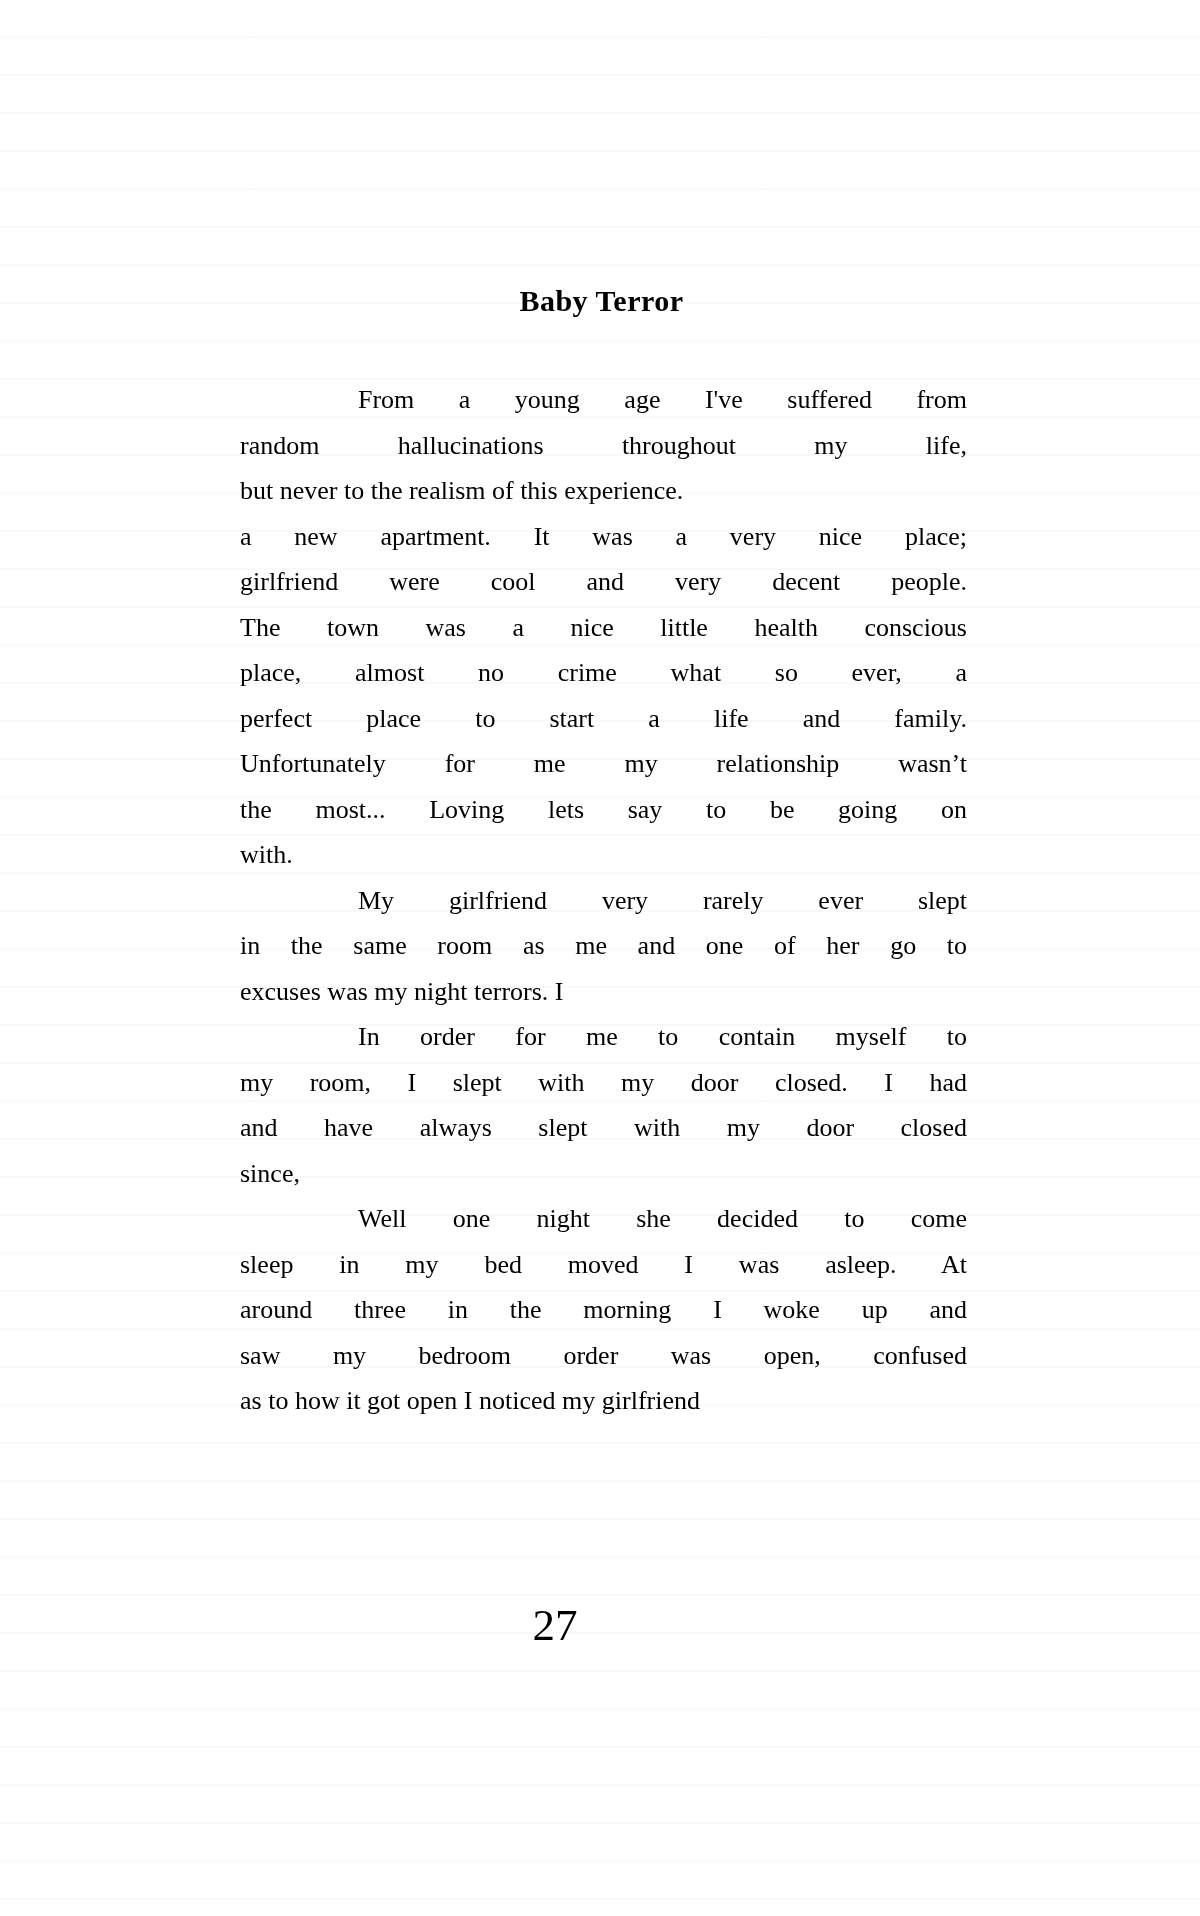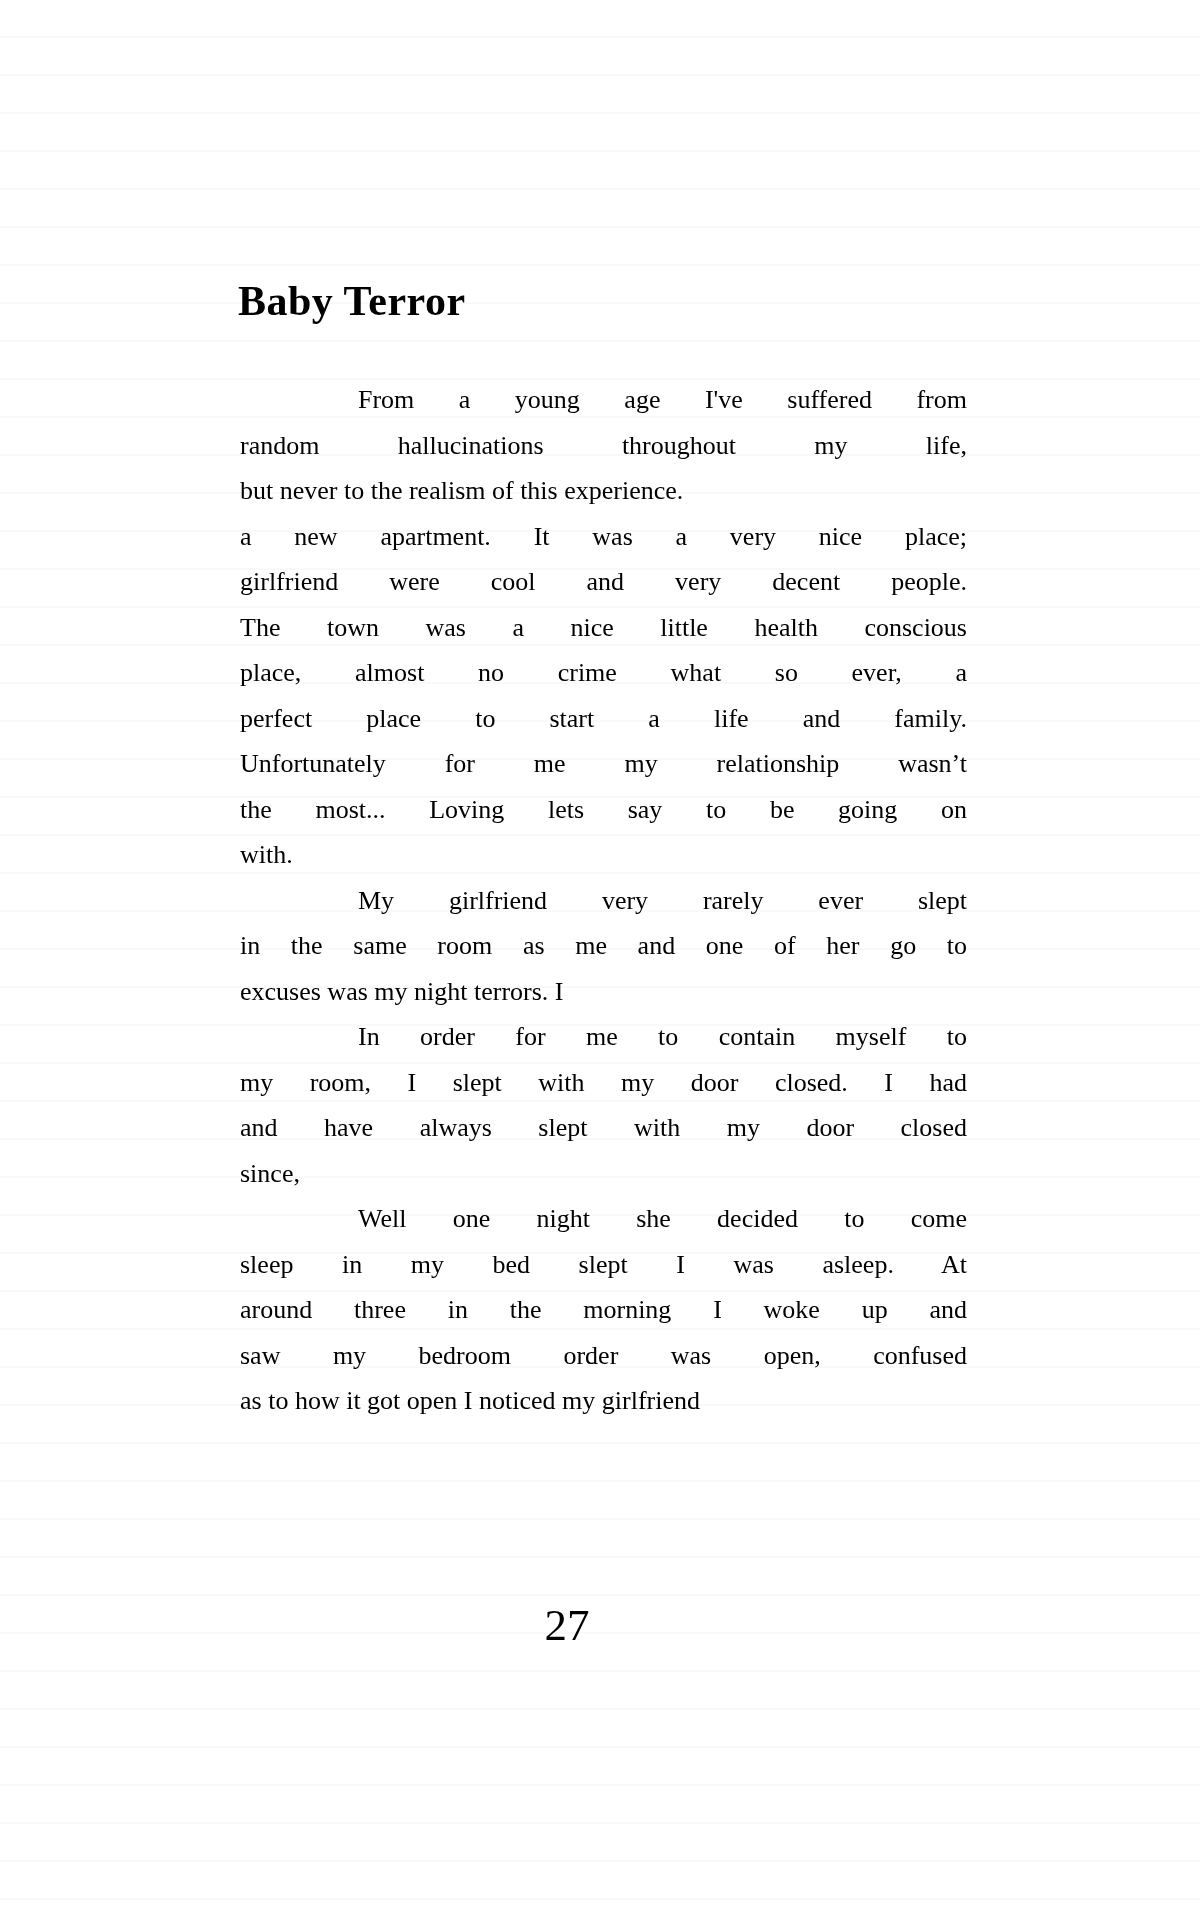--- a/index.html
+++ b/index.html
@@ -22,22 +22,23 @@
       rgba(70, 70, 70, 0.03) 36px 38px
     );
     pointer-events: none;
   }
   .title {
     position: absolute;
     top: 277px;
     left: 238px;
     width: 727px;
     margin: 0;
+    text-align: center;
     font-weight: bold;
-    font-size: 42px;
+    font-size: 30px;
     line-height: 48px;
     letter-spacing: 0.5px;
   }
   .body {
     position: absolute;
     top: 377px;
     left: 240px;
     width: 727px;
     font-size: 26px;
     line-height: 45.5px;
@@ -45,21 +46,21 @@
   .paragraph { margin: 0; }
   .line {
     text-align: justify;
     text-align-last: justify;
   }
   .line.first { padding-left: 118px; }
   .line.last  { text-align-last: left; }
   .pagenum {
     position: absolute;
     top: 1599px;
-    left: 250px;
+    left: 238px;
     width: 634px;
     text-align: center;
     font-size: 45px;
     line-height: 52px;
   }
 </style>
 </head>
 <body>
 
 <div class="page">
@@ -87,20 +88,20 @@
         <div class="line last">excuses was my night terrors. I</div>
       </div>
       <div class="paragraph">
         <div class="line first">In order for me to contain myself to</div>
         <div class="line">my room, I slept with my door closed. I had</div>
         <div class="line">and have always slept with my door closed</div>
         <div class="line last">since,</div>
       </div>
       <div class="paragraph">
         <div class="line first">Well one night she decided to come</div>
-        <div class="line">sleep in my bed slept I was asleep. At</div>
+        <div class="line">sleep in my bed moved I was asleep. At</div>
         <div class="line">around three in the morning I woke up and</div>
         <div class="line">saw my bedroom order was open, confused</div>
         <div class="line last">as to how it got open I noticed my girlfriend</div>
       </div>
     </main>
   <div class="pagenum">27</div>
 </div>
 
 </body></html>

